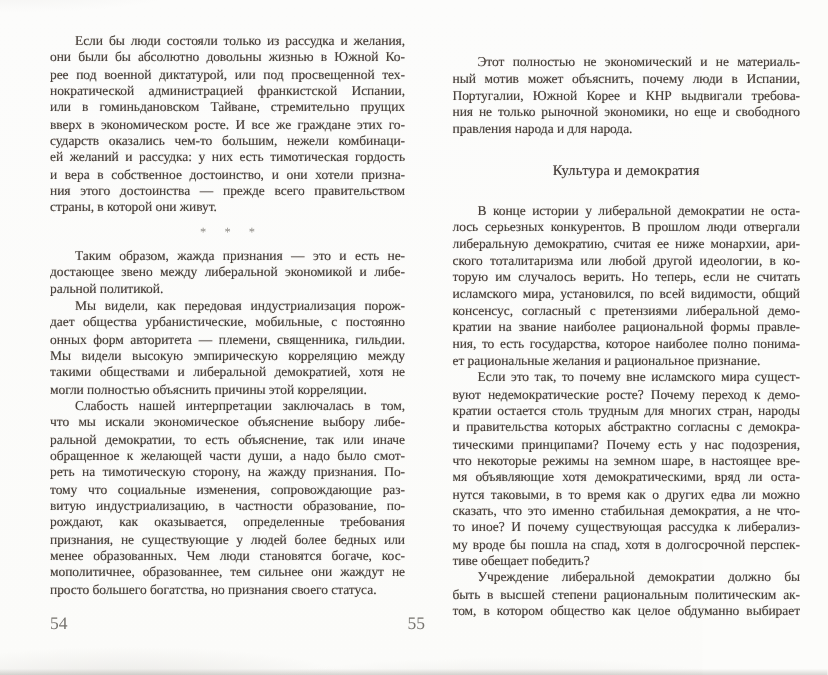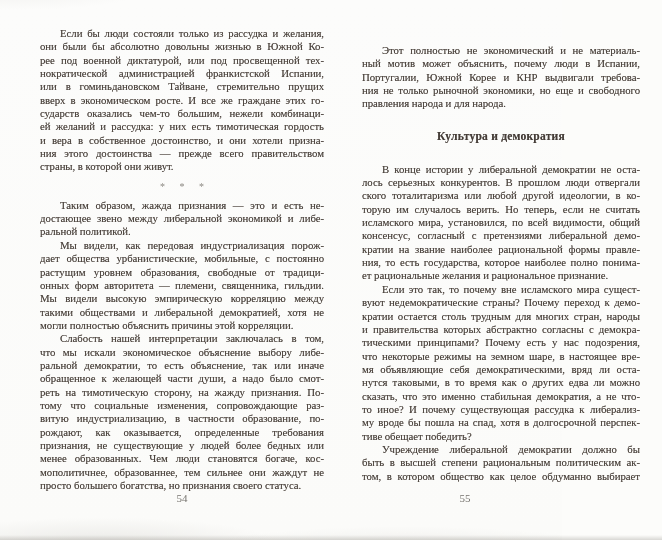--- a/index.html
+++ b/index.html
@@ -61,32 +61,32 @@
     font-size: 10px;
     letter-spacing: 6px;
     color: #8a8781;
     padding-left: 6px; 
   }
   .heading {
     height: 52px;
     display: flex;
     align-items: center;
     justify-content: center;
-    font-weight: bold;
+    font-weight: normal;
     font-size: 11.6px;
     letter-spacing: 0.2px;
     color: #453d38;
     text-shadow: 0 0 0.6px rgba(70,61,56,0.6);
   }
   .page-number {
     position: absolute;
     top: 492px;
-    font-size: 11px;
+    font-size: 14px;
     color: #76736e;
-    text-align: center;
+    text-align: left;
   }
   #page-number-left  { left: 40px;  width: 284px; }
   #page-number-right { left: 326px; width: 278px; }
 </style>
 </head>
 <body>
 
 <div id="spread">
   <div id="page-left" class="page">
       <div class="paragraph">
@@ -104,21 +104,20 @@
       </div>
       <div class="separator">* * *</div>
       <div class="paragraph">
         <div class="line first">Таким образом, жажда признания — это и есть не-</div>
         <div class="line">достающее звено между либеральной экономикой и либе-</div>
         <div class="line lastline">ральной политикой.</div>
       </div>
       <div class="paragraph">
         <div class="line first">Мы видели, как передовая индустриализация порож-</div>
         <div class="line">дает общества урбанистические, мобильные, с постоянно</div>
-        <div class="line">растущим уровнем образования, свободные от традици-</div>
         <div class="line">онных форм авторитета — племени, священника, гильдии.</div>
         <div class="line">Мы видели высокую эмпирическую корреляцию между</div>
         <div class="line">такими обществами и либеральной демократией, хотя не</div>
         <div class="line lastline">могли полностью объяснить причины этой корреляции.</div>
       </div>
       <div class="paragraph">
         <div class="line first">Слабость нашей интерпретации заключалась в том,</div>
         <div class="line">что мы искали экономическое объяснение выбору либе-</div>
         <div class="line">ральной демократии, то есть объяснение, так или иначе</div>
         <div class="line">обращенное к желающей части души, а надо было смот-</div>
@@ -137,36 +136,37 @@
         <div class="line first">Этот полностью не экономический и не материаль-</div>
         <div class="line">ный мотив может объяснить, почему люди в Испании,</div>
         <div class="line">Португалии, Южной Корее и КНР выдвигали требова-</div>
         <div class="line">ния не только рыночной экономики, но еще и свободного</div>
         <div class="line lastline">правления народа и для народа.</div>
       </div>
       <div class="heading">Культура и демократия</div>
       <div class="paragraph">
         <div class="line first">В конце истории у либеральной демократии не оста-</div>
         <div class="line">лось серьезных конкурентов. В прошлом люди отвергали</div>
+        <div class="line">либеральную демократию, считая ее ниже монархии, ари-</div>
         <div class="line">ского тоталитаризма или любой другой идеологии, в ко-</div>
         <div class="line">торую им случалось верить. Но теперь, если не считать</div>
         <div class="line">исламского мира, установился, по всей видимости, общий</div>
         <div class="line">консенсус, согласный с претензиями либеральной демо-</div>
         <div class="line">кратии на звание наиболее рациональной формы правле-</div>
         <div class="line">ния, то есть государства, которое наиболее полно понима-</div>
         <div class="line lastline">ет рациональные желания и рациональное признание.</div>
       </div>
       <div class="paragraph">
         <div class="line first">Если это так, то почему вне исламского мира сущест-</div>
-        <div class="line">вуют недемократические страны? Почему переход к демо-</div>
+        <div class="line">вуют недемократические росте? Почему переход к демо-</div>
         <div class="line">кратии остается столь трудным для многих стран, народы</div>
         <div class="line">и правительства которых абстрактно согласны с демокра-</div>
         <div class="line">тическими принципами? Почему есть у нас подозрения,</div>
         <div class="line">что некоторые режимы на земном шаре, в настоящее вре-</div>
-        <div class="line">мя объявляющие себя демократическими, вряд ли оста-</div>
+        <div class="line">мя объявляющие хотя демократическими, вряд ли оста-</div>
         <div class="line">нутся таковыми, в то время как о других едва ли можно</div>
         <div class="line">сказать, что это именно стабильная демократия, а не что-</div>
         <div class="line">то иное? И почему существующая рассудка к либерализ-</div>
         <div class="line">му вроде бы пошла на спад, хотя в долгосрочной перспек-</div>
         <div class="line lastline">тиве обещает победить?</div>
       </div>
       <div class="paragraph">
         <div class="line first">Учреждение либеральной демократии должно бы</div>
         <div class="line">быть в высшей степени рациональным политическим ак-</div>
         <div class="line">том, в котором общество как целое обдуманно выбирает</div>

